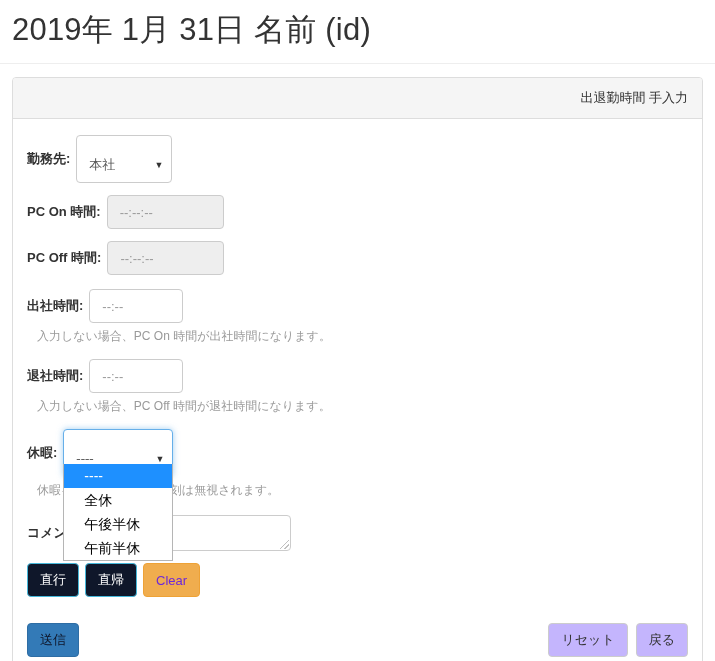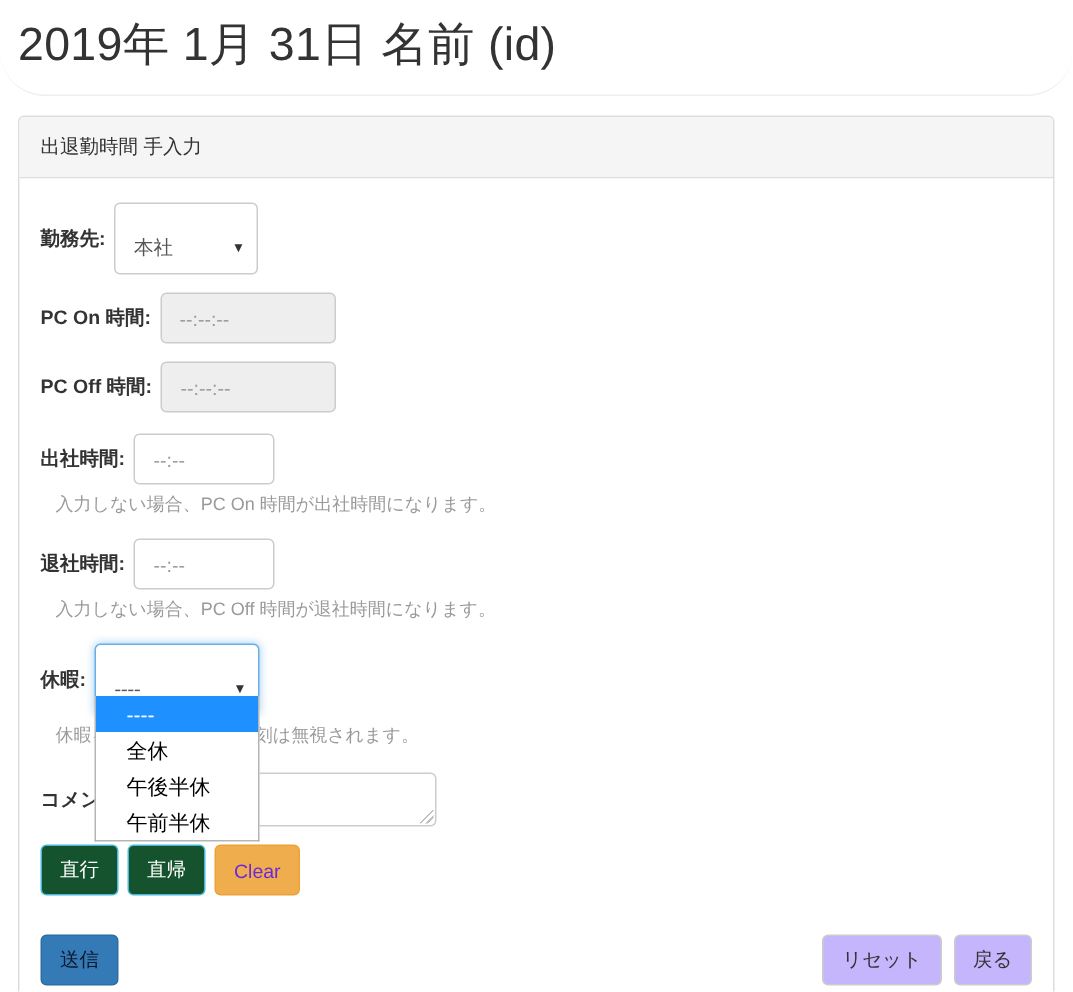--- a/index.html
+++ b/index.html
@@ -20,40 +20,40 @@
   
   .page-title {
     font-size: 31px;
     font-weight: 400;
     color: #333333;
     line-height: 1.1;
     margin: 0;
     padding: 13px 0 16px 12px;
     border-bottom: 1px solid #eeeeee;
     letter-spacing: 0.2px;
-    border-radius: 30px;
   }
 
   
   .panel {
     position: absolute;
     left: 12px;
     top: 77px;
     width: 691px;
     background: #ffffff;
     border: 1px solid #dddddd;
     border-radius: 4px;
   }
   .panel-heading {
     background: #f5f5f5;
     border-bottom: 1px solid #dddddd;
     border-radius: 3px 3px 0 0;
     padding: 11px 14px;
     font-size: 13px;
     color: #333333;
+    text-align: right;
   }
   .panel-body {
     padding: 16px 14px 14px 14px;
     position: relative;
   }
 
   
   .form-row {
     display: flex;
     align-items: center;
@@ -174,21 +174,21 @@
     align-items: center;
     justify-content: center;
     height: 34px;
     padding: 0 12px;
     border-radius: 4px;
     font-size: 13px;
     border: 1px solid transparent;
     cursor: pointer;
     white-space: nowrap;
   }
-  .btn-info { background: #14532d; border-color: #46b8da; color: #ffffff; }
+  .btn-info { background: #0f172a; border-color: #46b8da; color: #ffffff; }
   .btn-warning { background: #f0ad4e; border-color: #eea236; color: #6d28d9; }
   .btn-primary { background: #337ab7; border-color: #2e6da4; color: #0f172a; }
   .btn-default { background: #c4b5fd; border-color: #cccccc; color: #333333; }
 
   .quick-btn-row {
     display: flex;
     gap: 6px;
     margin-top: 12px;
   }
 

